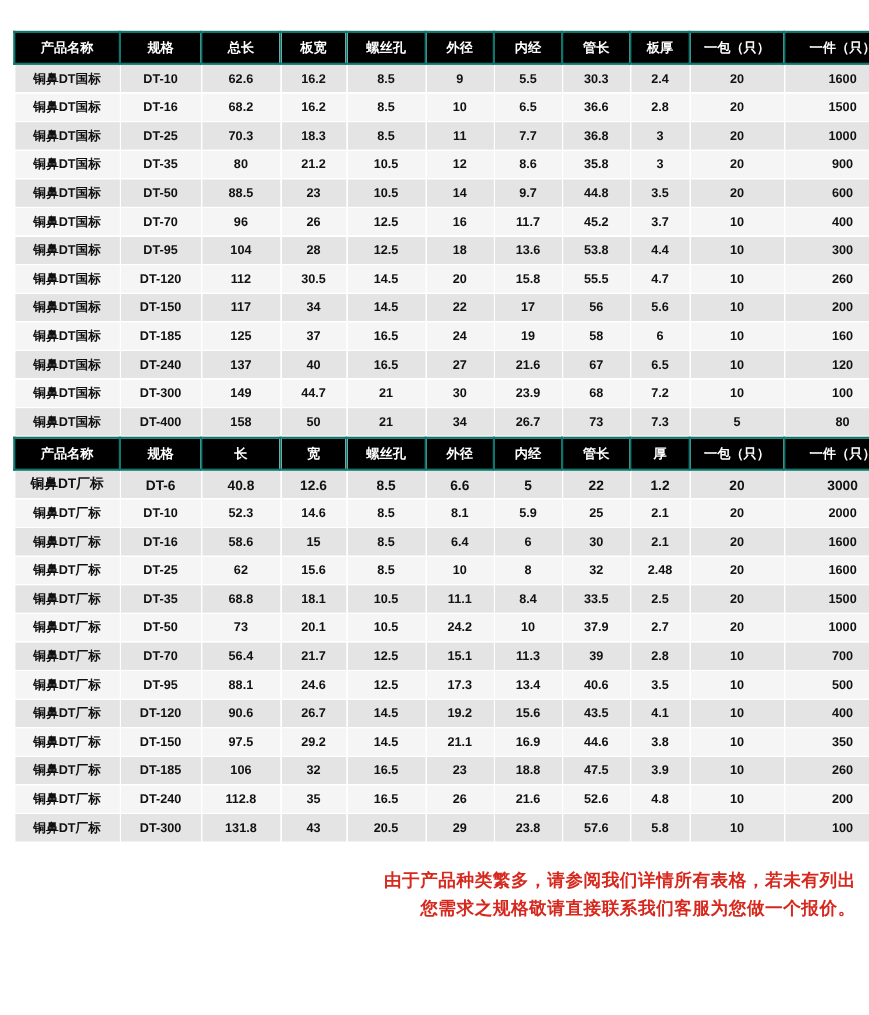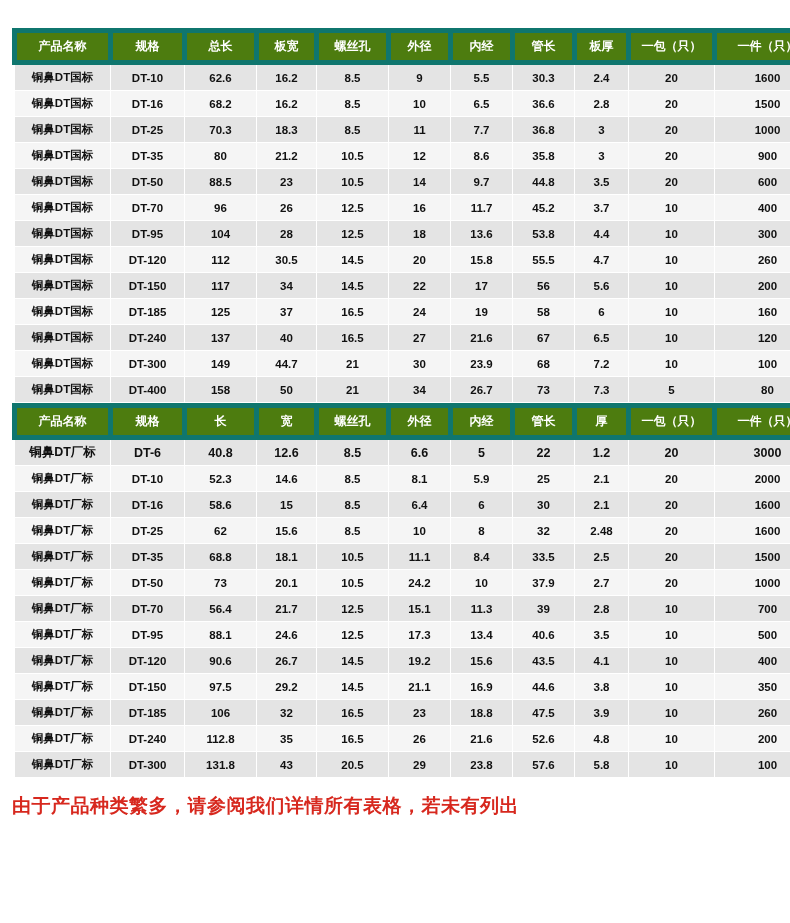--- a/index.html
+++ b/index.html
@@ -32,26 +32,26 @@
     vertical-align: middle;
     font-size: 11.5px;
     height: 25px;
     padding: 0 1px;
     font-weight: bold;
     color: #111111;
     overflow: hidden;
     white-space: nowrap;
   }
   tr.hdr td {
-    background: #4d7c0f;
+    background: #000000;
     color: #ffffff;
     font-weight: bold;
     font-size: 12px;
     height: 27px;
-    border: 5px solid #0f766e;
+    border: 2px solid #0f766e;
   }
   tr.odd td { background: #e4e4e4; }
   tr.even td { background: #f5f5f5; }
   tr.emph td { background: #e4e4e4; font-size: 12.5px; }
   td.name { font-size: 11.5px; }
   td.spec-col { font-size: 11.5px; }
 
   
   col.c0 { width: 96px; }
   col.c1 { width: 74px; }
@@ -59,24 +59,24 @@
   col.c3 { width: 60px; }
   col.c4 { width: 72px; }
   col.c5 { width: 62px; }
   col.c6 { width: 62px; }
   col.c7 { width: 62px; }
   col.c8 { width: 54px; }
   col.c9 { width: 86px; }
   col.c10 { width: 106px; }
 
   .notice {
-    margin-top: 12px;
-    text-align: left;
+    margin-top: 22px;
+    text-align: right;
     color: #d7281e;
-    font-size: 19px;
+    font-size: 16px;
     line-height: 1.65;
     font-weight: bold;
     letter-spacing: 0.5px;
   }
   .notice div { white-space: nowrap; }
 </style>
 </head>
 <body>
 
 <div class="page">
@@ -478,15 +478,16 @@
         <td>57.6</td>
         <td>5.8</td>
         <td>10</td>
         <td>100</td>
       </tr>
     </tbody>
   </table>
 
   <div class="notice">
     <div>由于产品种类繁多，请参阅我们详情所有表格，若未有列出</div>
+    <div>您需求之规格敬请直接联系我们客服为您做一个报价。</div>
   </div>
 
 </div>
 
 </body></html>

